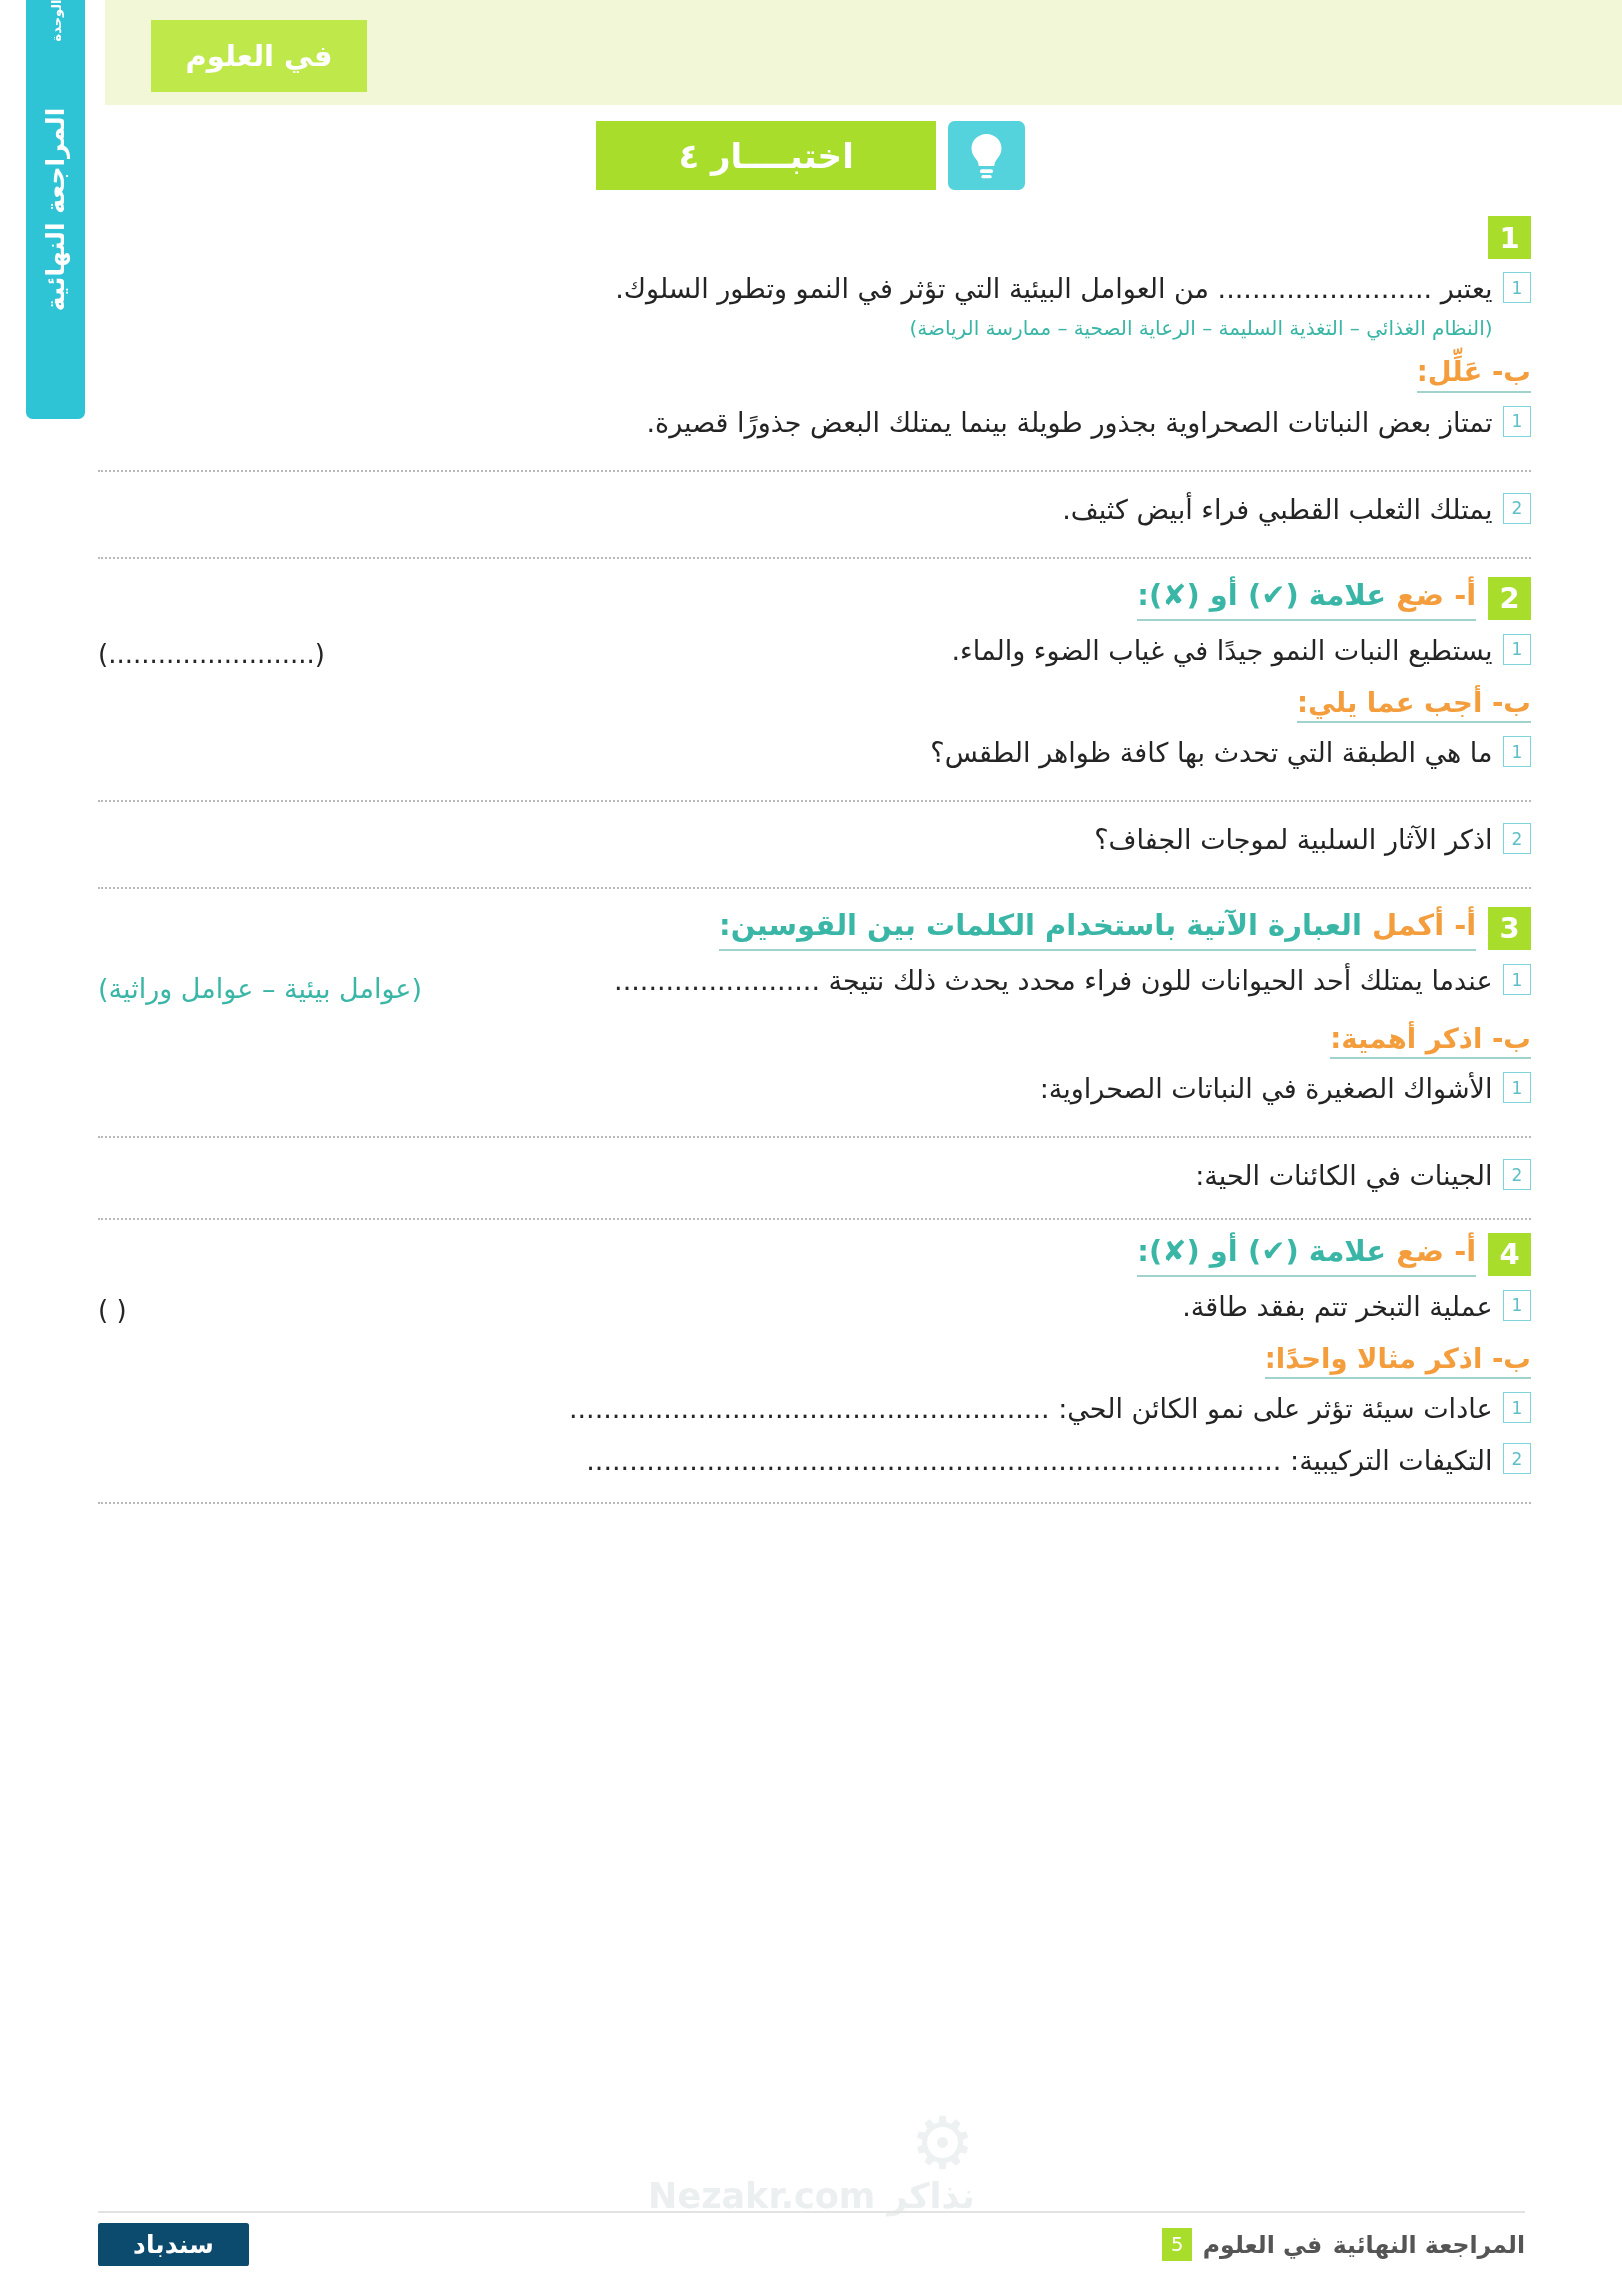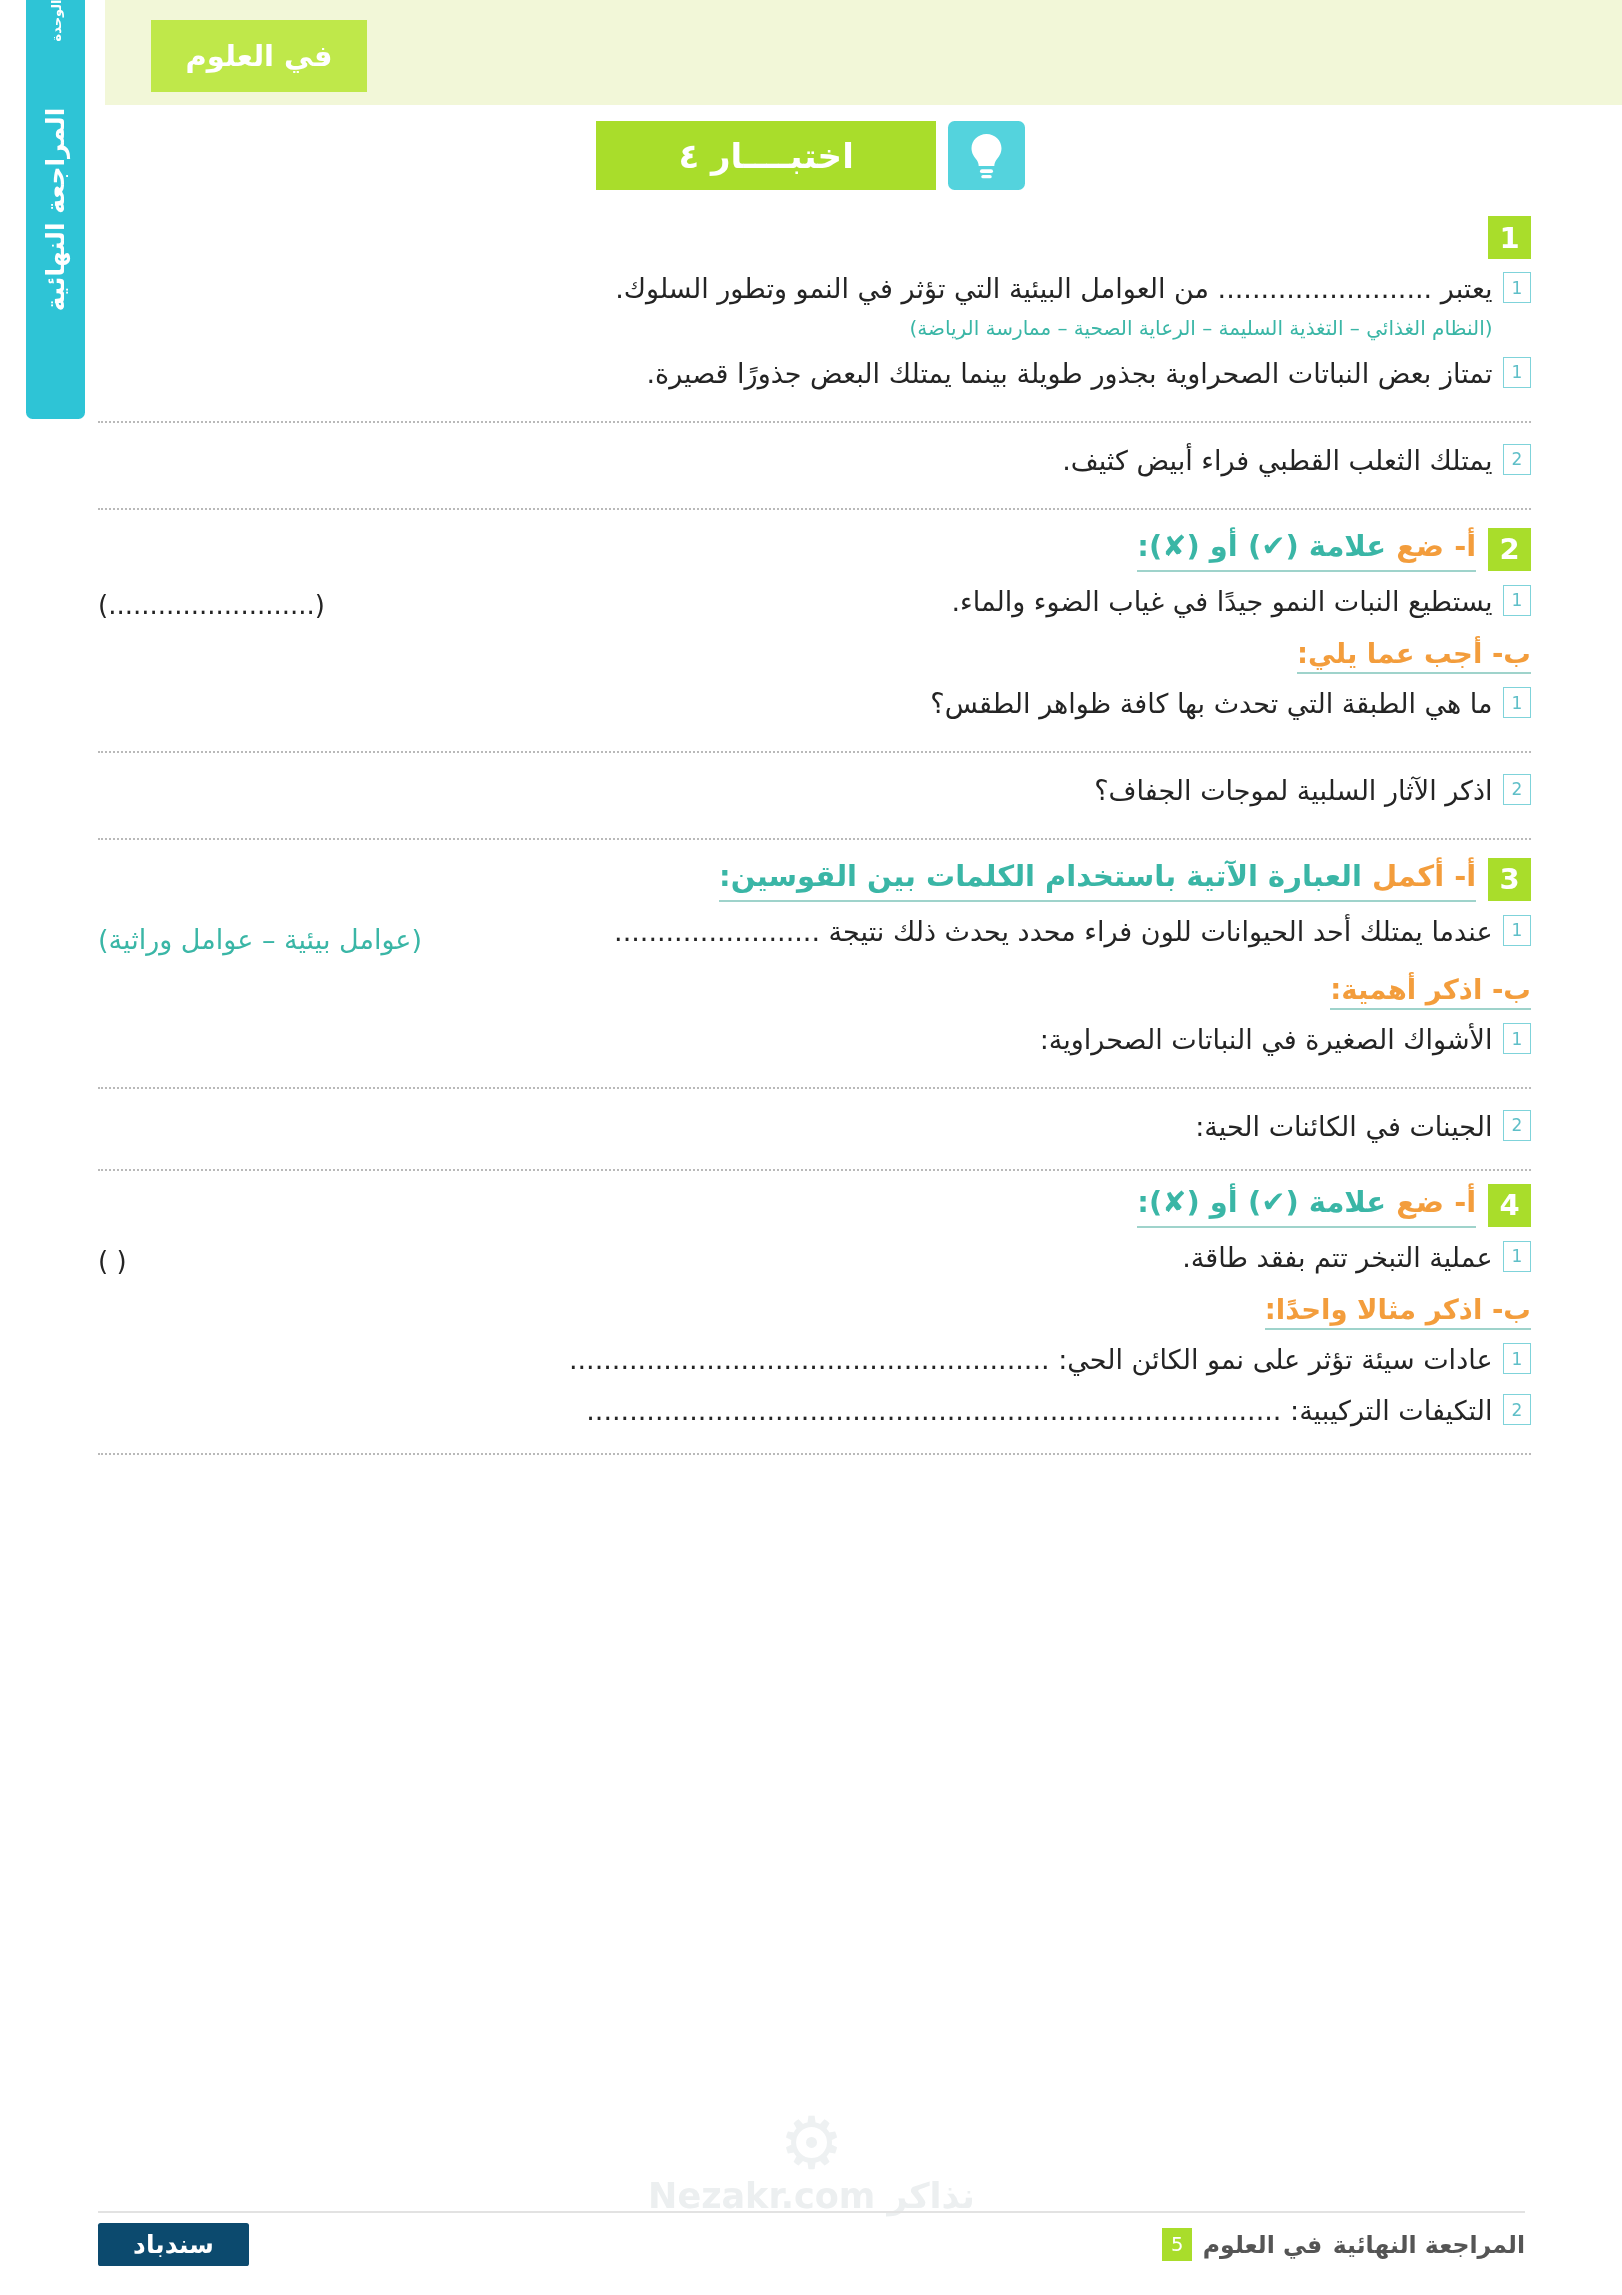--- a/index.html
+++ b/index.html
@@ -231,21 +231,20 @@
     width: 100%;
   }
   .dotted-line.tight { margin: 21px 0 11.8px 0; }
 
   
   .watermark {
     position: absolute;
     left: 50%;
     bottom: 79px;
     transform: translateX(-50%);
-    text-align: center;
     color: #eceff0;
     font-size: 35px;
     font-weight: bold;
     user-select: none;
   }
   .watermark .wm-icon {
     font-size: 72px;
     line-height: 0.9;
     display: block;
     color: #eef1f2;
@@ -339,20 +338,26 @@
     </div>
 
     <div class="item">
       <div class="item-num">1</div>
       <div class="item-text">
         <span>يعتبر ......................... من العوامل البيئية التي تؤثر في النمو وتطور السلوك.</span>
         <span class="brackets">(النظام الغذائي – التغذية السليمة – الرعاية الصحية – ممارسة الرياضة)</span>
       </div>
     </div>
 
+    <div class="sub-head">
+      <div class="sub-head-text">
+        <span class="accent">ب-</span>
+        <span class="accent">عَلِّل:</span>
+      </div>
+    </div>
 
     <div class="item">
       <div class="item-num">1</div>
       <div class="item-text">تمتاز بعض النباتات الصحراوية بجذور طويلة بينما يمتلك البعض جذورًا قصيرة.</div>
     </div>
     <div class="dotted-line"></div>
 
     <div class="item">
       <div class="item-num">2</div>
       <div class="item-text">يمتلك الثعلب القطبي فراء أبيض كثيف.</div>

